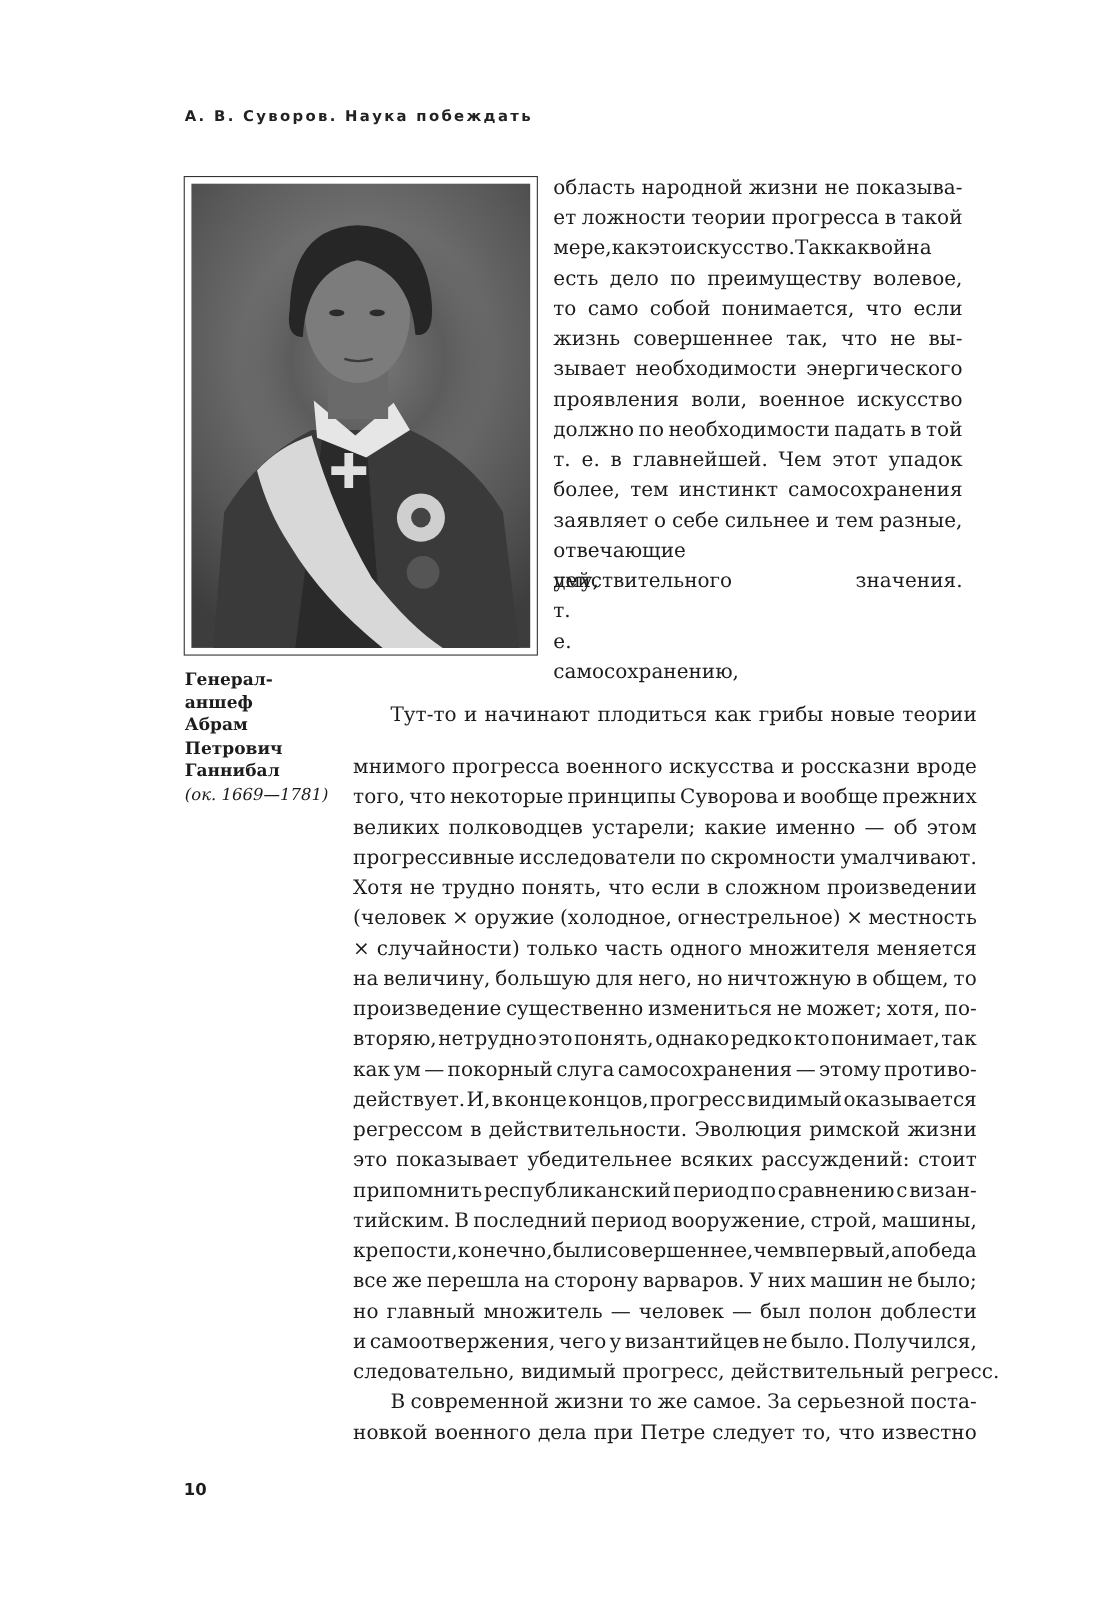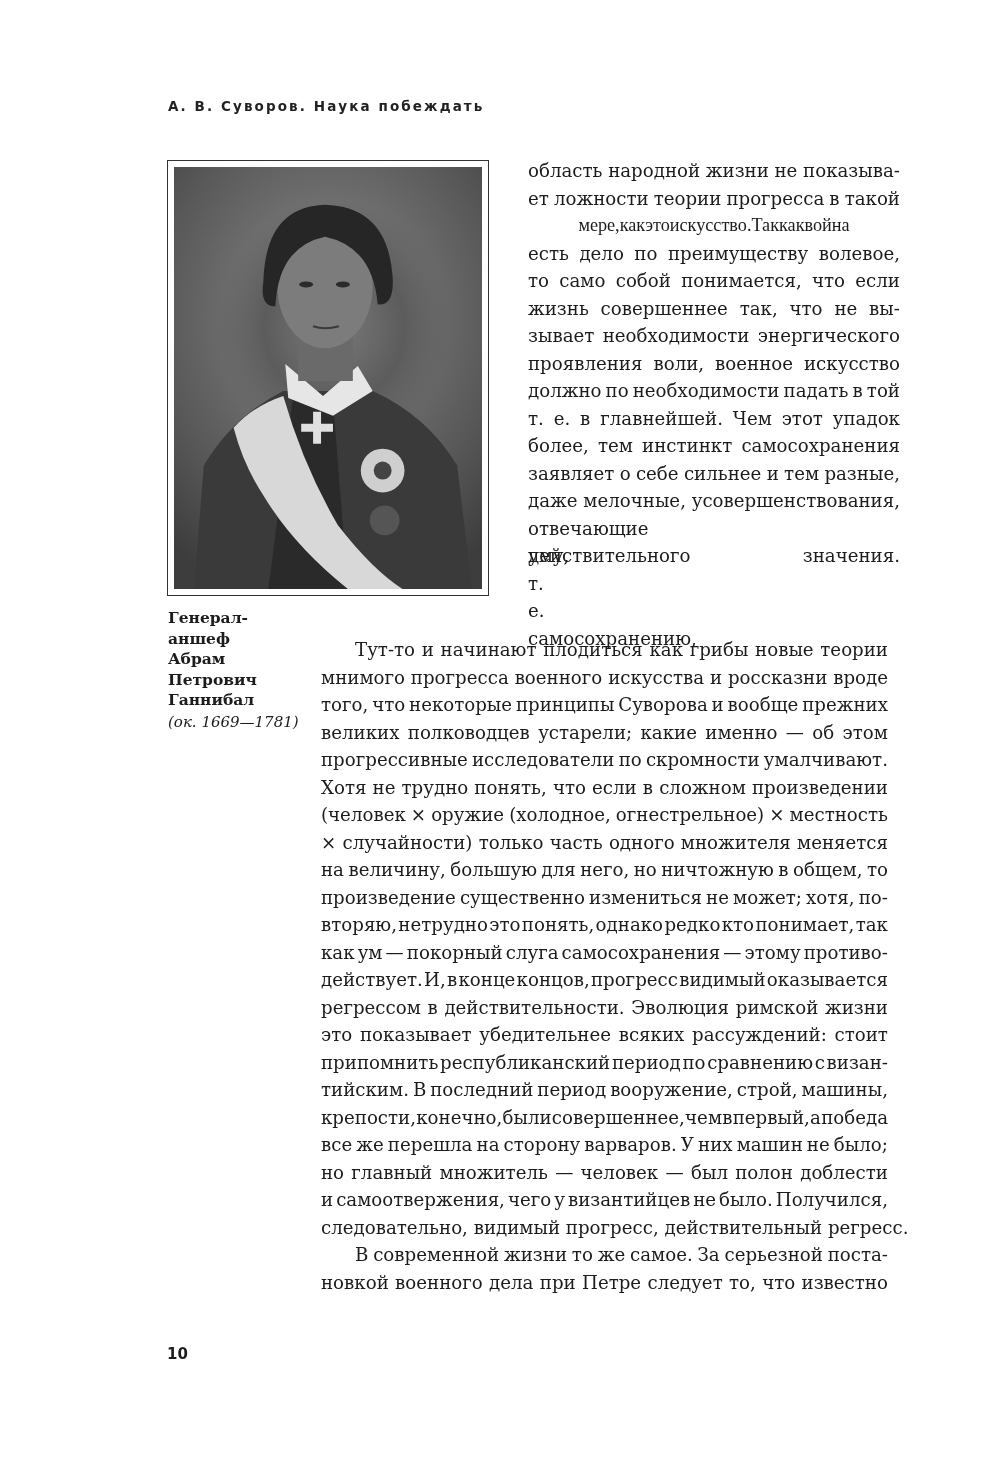--- a/index.html
+++ b/index.html
@@ -32,21 +32,21 @@
   .caption .name { font-weight: bold; }
   .caption .dates { font-style: italic; font-size: 15px; margin-top: 1px; }
 
   .body-text {
     font-family: "DejaVu Serif", serif;
     font-size: 18.2px; line-height: 27.5px; color: #1c1c1c;
     text-align: justify; text-align-last: justify;
   }
   .body-text .line { display: block; height: 27.5px; white-space: nowrap; }
 
-  .col-right { position: absolute; left: 528px; top: 157px; width: 372px; }
+  .col-right { position: absolute; left: 503px; top: 157px; width: 372px; }
   .col-main  { position: absolute; left: 321px; top: 636px; width: 567px; }
   .indent { padding-left: 34px; }
 
   .folio {
     position: absolute; left: 167px; top: 1345px;
     font-family: "DejaVu Sans", sans-serif; font-weight: bold; font-size: 15px; color: #1c1c1c;
   }
 </style>
 </head>
 <body>
@@ -103,21 +103,21 @@
       <span>показыва-</span>
     </span>
     <span class="line" style="display: flex; justify-content: space-between;">
       <span>ет</span>
       <span>ложности</span>
       <span>теории</span>
       <span>прогресса</span>
       <span>в</span>
       <span>такой</span>
     </span>
-    <span class="line" style="display: flex; justify-content: center; font-family: Liberation Serif, serif;">
+    <span class="line" style="display: flex; justify-content: flex-start;">
       <span>мере,</span>
       <span>как</span>
       <span>это</span>
       <span>искусство.</span>
       <span>Так</span>
       <span>как</span>
       <span>война</span>
     </span>
     <span class="line" style="display: flex; justify-content: space-between;">
       <span>есть</span>
@@ -177,25 +177,20 @@
       <span>самосохранения</span>
     </span>
     <span class="line" style="display: flex; justify-content: space-between;">
       <span>заявляет</span>
       <span>о</span>
       <span>себе</span>
       <span>сильнее</span>
       <span>и</span>
       <span>тем</span>
       <span>разные,</span>
-    </span>
-    <span class="line" style="display: flex; justify-content: space-between;">
-      <span>даже</span>
-      <span>мелочные,</span>
-      <span>усовершенствования,</span>
     </span>
     <span class="line" style="display: flex; justify-content: space-between; flex-direction: column;">
       <span>отвечающие</span>
       <span>уму,</span>
       <span>т.</span>
       <span>е.</span>
       <span>самосохранению,</span>
     </span>
     <span class="line">действительного значения.</span>
   </div>
@@ -203,21 +198,21 @@
     <span class="line indent" style="display: flex; justify-content: space-between;">
       <span>Тут-то</span>
       <span>и</span>
       <span>начинают</span>
       <span>плодиться</span>
       <span>как</span>
       <span>грибы</span>
       <span>новые</span>
       <span>теории</span>
     </span>
-    <span class="line" style="display: flex; justify-content: space-between;">
+    <span class="line" style="display: flex; justify-content: space-between; margin-top: 20px;">
       <span>мнимого</span>
       <span>прогресса</span>
       <span>военного</span>
       <span>искусства</span>
       <span>и</span>
       <span>россказни</span>
       <span>вроде</span>
     </span>
     <span class="line" style="display: flex; justify-content: space-between;">
       <span>того,</span>

